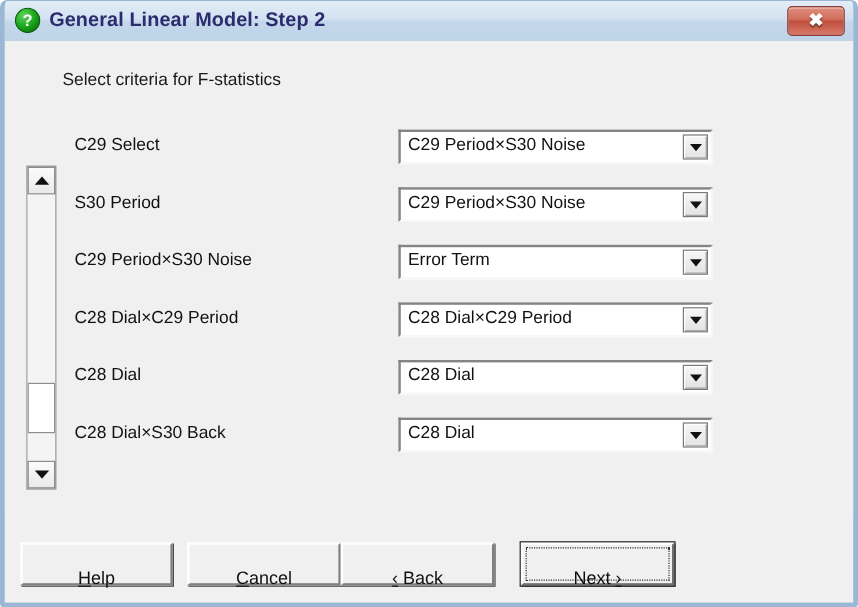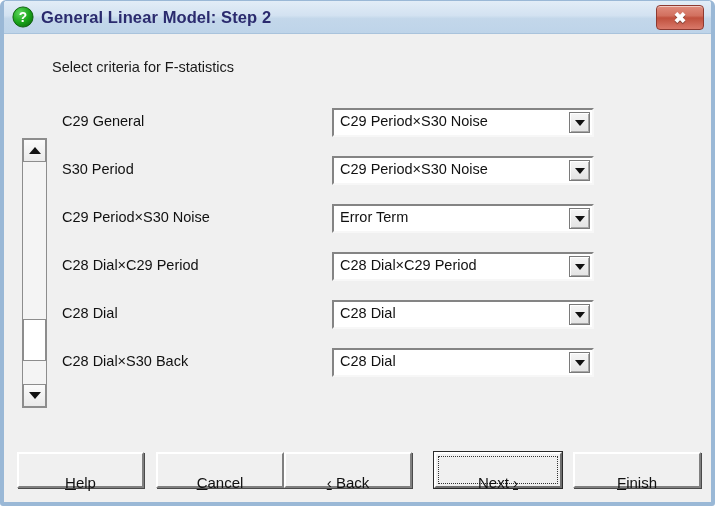--- a/index.html
+++ b/index.html
@@ -307,21 +307,21 @@
         </div>
         <div class="sb-thumb"></div>
         <div class="sb-btn sb-down">
           <span class="tri-down"></span>
         </div>
       </div>
 
       <div class="rows">
 
         <div class="row" style="top:74px">
-          <span class="row-label">C29 General</span>
+          <span class="row-label">C29 Select</span>
           <div class="combo">
             <span class="combo-value">C29 Period×S30 Noise</span>
             <span class="combo-arrow">
               <span class="tri-down"></span>
             </span>
           </div>
         </div>
 
         <div class="row" style="top:122px">
           <span class="row-label">S30 Period</span>
@@ -387,21 +387,18 @@
 
         <div class="btn" style="left:280px; width:128px">
           <span class="btn-label"><span></span><span class="acc">‹</span><span> Back</span></span>
         </div>
 
         <div class="btn default" style="left:430px; width:128px">
           <span class="focus-ring"></span>
           <span class="btn-label"><span>Next </span><span class="acc">›</span><span></span></span>
         </div>
 
-        <div class="btn" style="left:569px; width:128px">
-          <span class="btn-label"><span></span><span class="acc">F</span><span>inish</span></span>
-        </div>
 
       </div>
 
     </div>
   </div>
 </div>
 
 </body></html>

